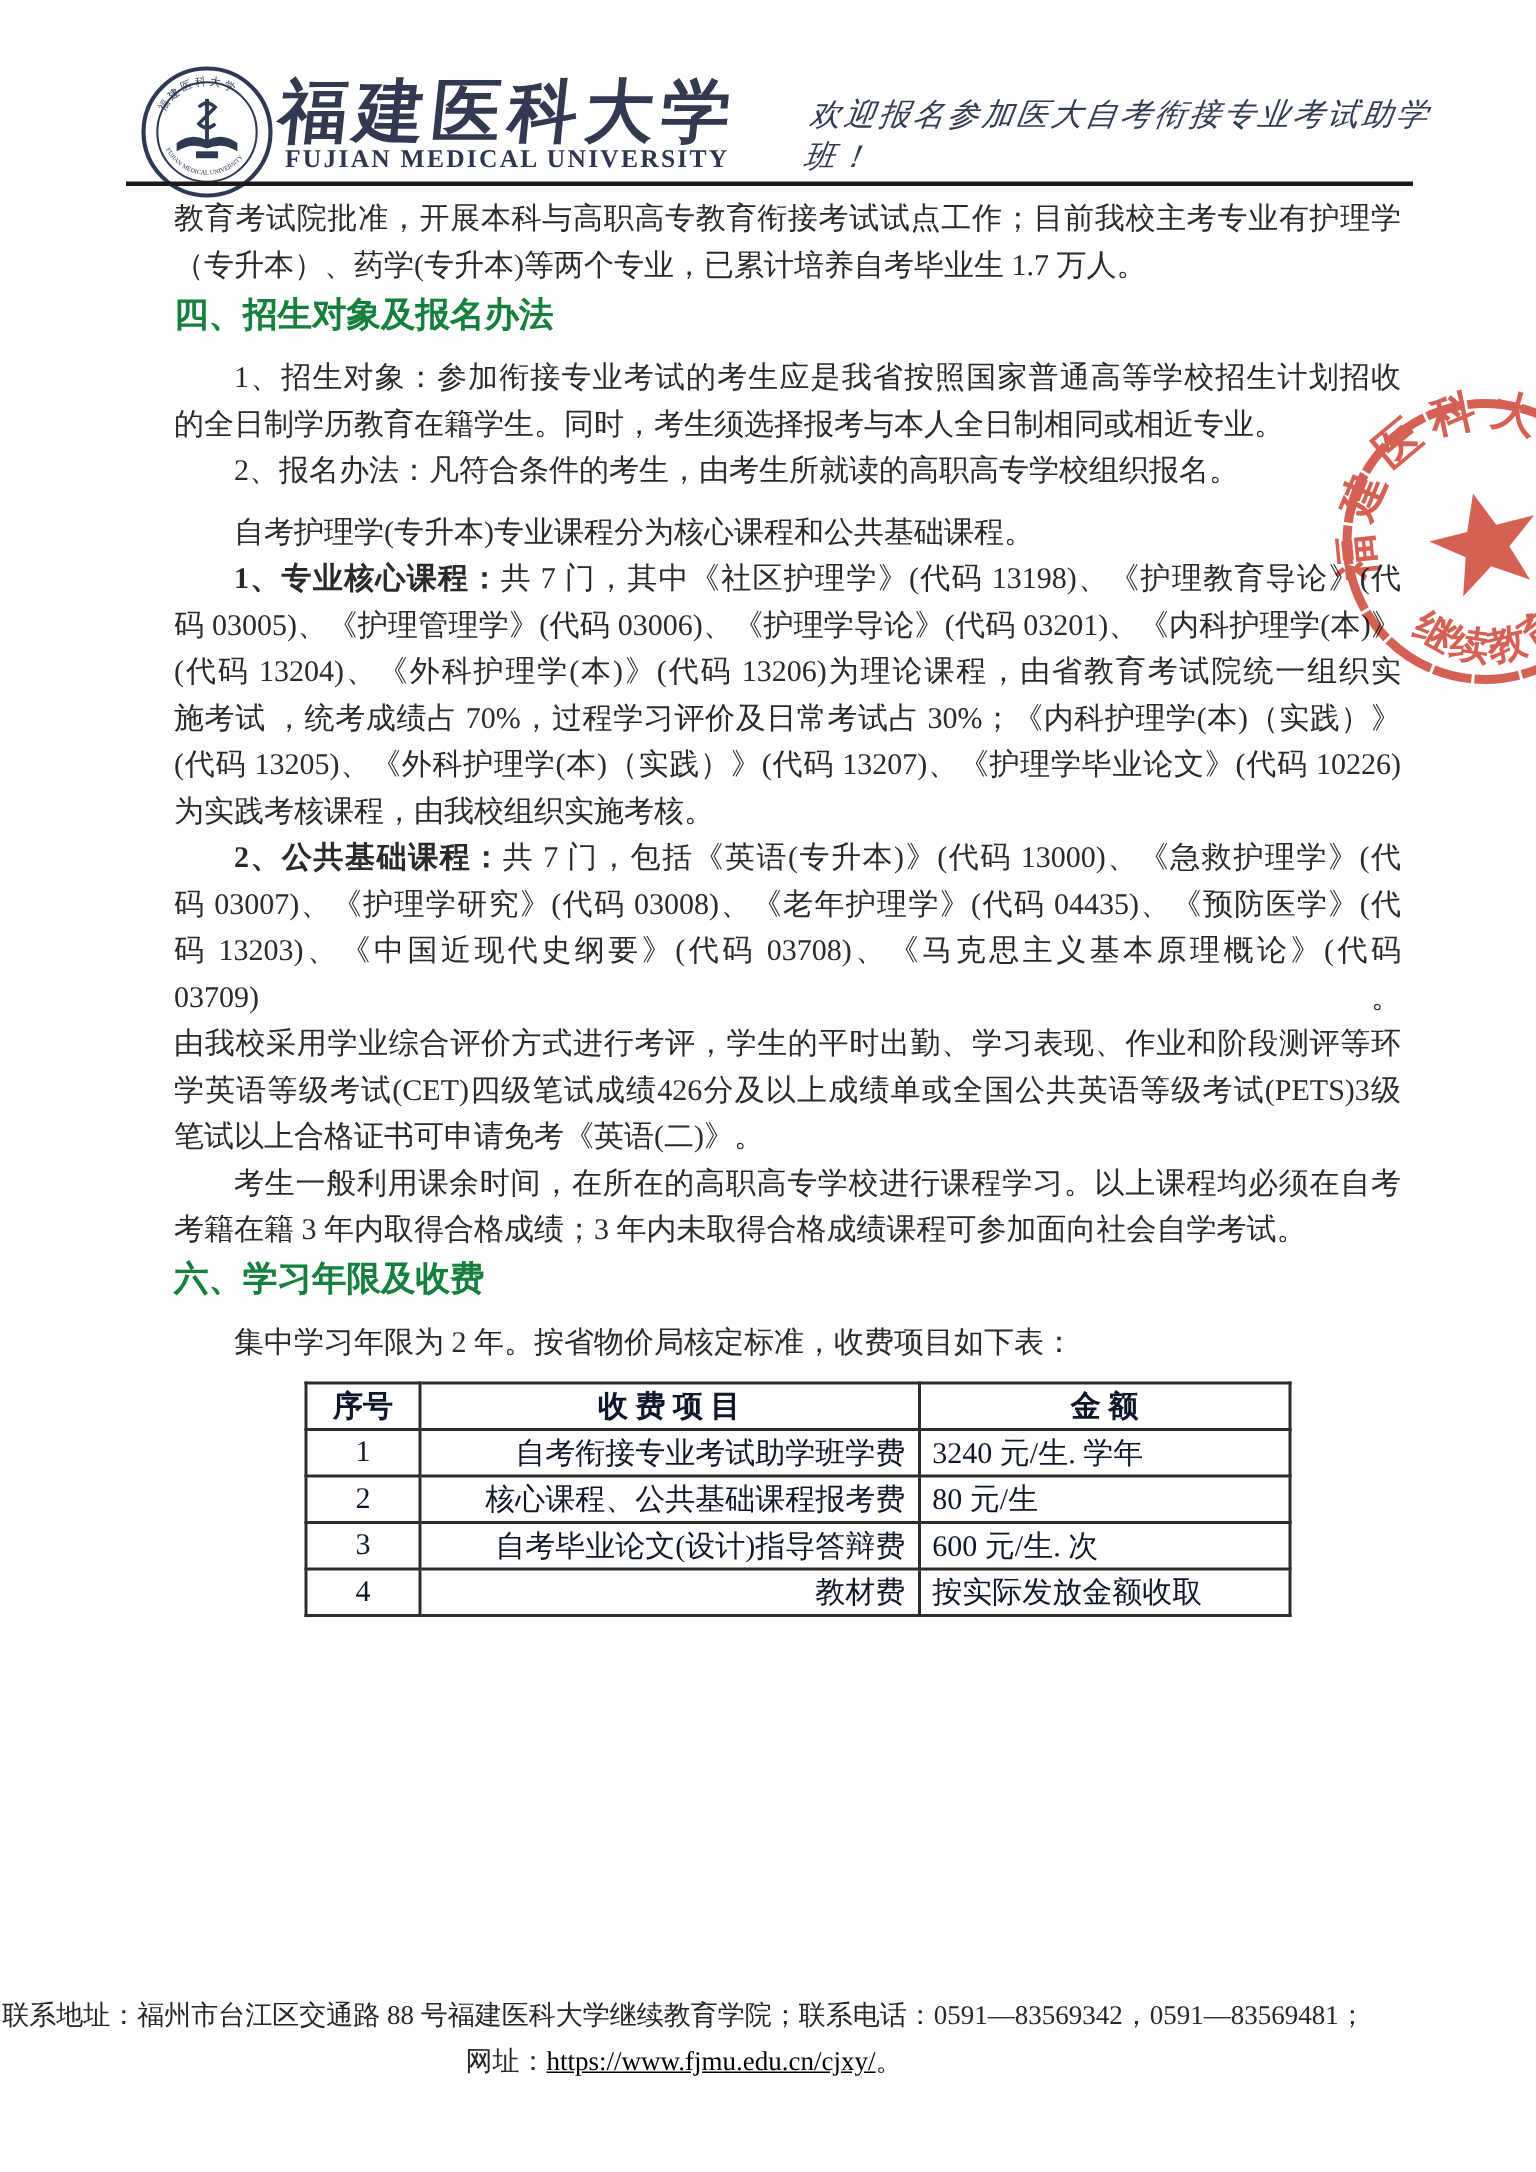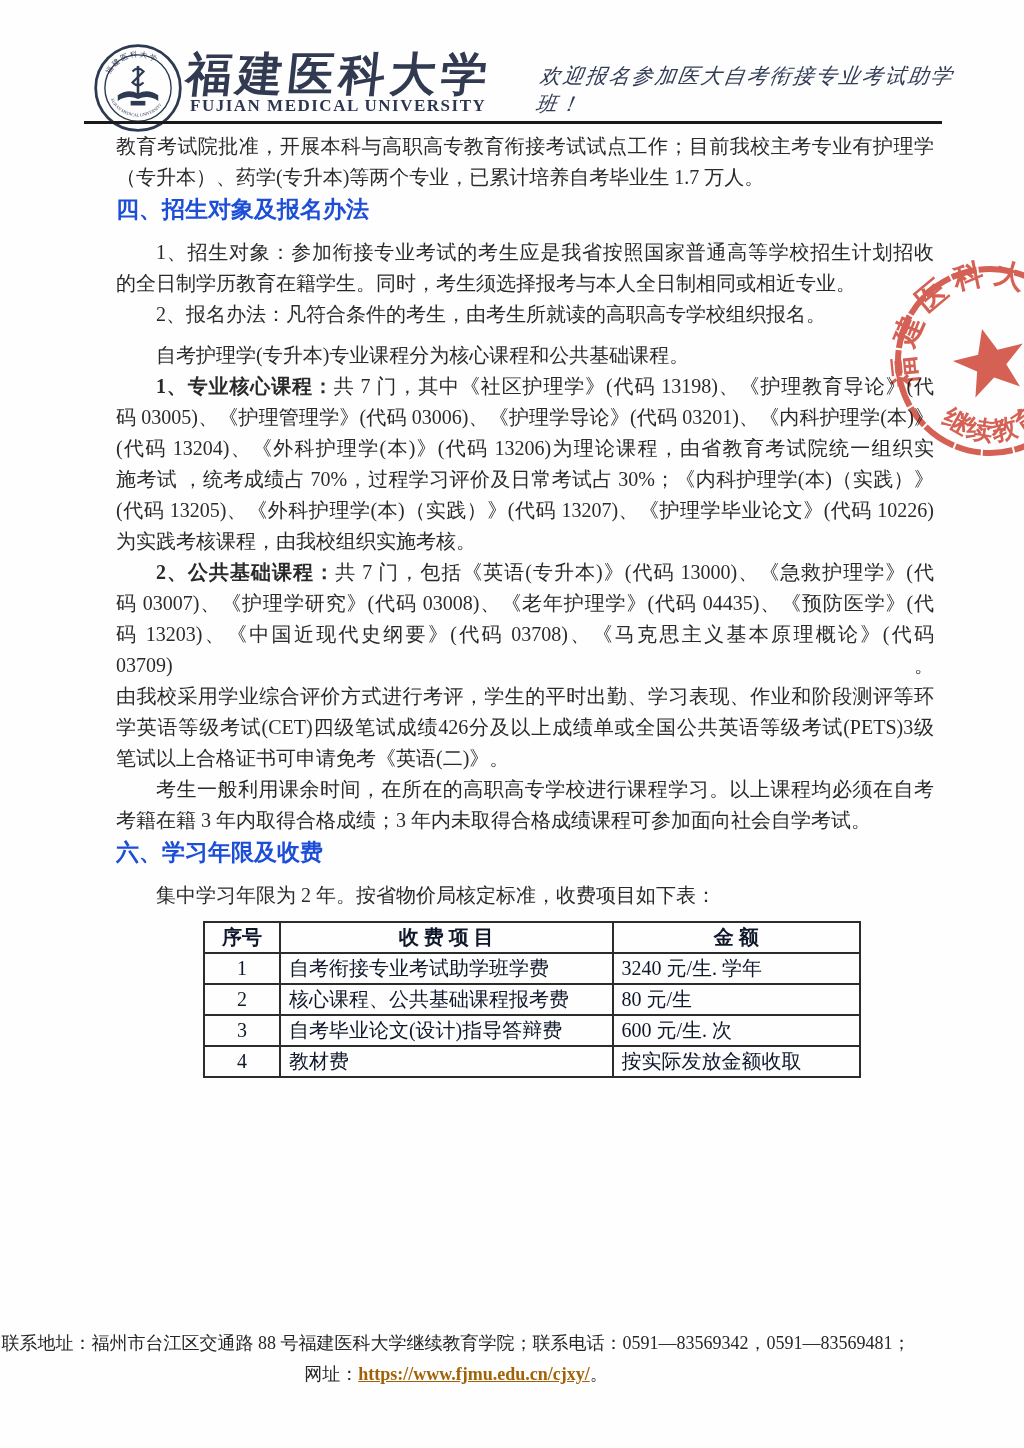--- a/index.html
+++ b/index.html
@@ -27,45 +27,45 @@
   }
   .divider{position:absolute;left:84px;top:121px;width:858px;height:3px;background:#1a1a1a;}
   
   .content{position:absolute;left:116px;top:131px;width:818px;}
   .ln{font-size:20px;line-height:31px;text-align:justify;text-align-last:justify;}
   .ln.last{text-align-last:left;}
   .ln.ind{text-indent:2em;}
   .lead{font-weight:700;margin-top:27px;}
   h2.sec{
     margin:0;font-family:"Liberation Sans","DejaVu Sans",sans-serif;
-    font-size:23px;font-weight:700;color:#1d4ed8;line-height:32px;
+    font-size:23px;font-weight:700;color:#15803d;line-height:32px;
     text-align:left;
   }
   .h4{margin-top:36px;}
   .h5{margin-top:28px;}
   .h6{margin-top:36px;}
   .mt12{margin-top:12px;}
   .mt10{margin-top:10px;}
   
   table.fee{
     margin:10px 0 0 87px;border-collapse:collapse;width:658px;
     font-size:20px;
   }
   table.fee td,table.fee th{
     border:2px solid #2c2c2c;height:29px;padding:0 8px;
     font-weight:400;color:#0f172a;
   }
   table.fee th{font-weight:700;text-align:center;}
   td.c{text-align:center;width:60px;}
-  td.item{width:330px;text-align:left;padding-left:12px;}
+  td.item{width:330px;text-align:right;padding-left:12px;}
   td.amt{width:240px;text-align:left;padding-left:10px;}
   
   .footer{position:absolute;left:0;top:1328px;width:912px;text-align:center;
     font-size:18px;line-height:31px;color:#262626;}
-  .footer a{color:#a16207;text-decoration:underline;font-weight:bold;}
+  .footer a{color:#000000;text-decoration:underline;}
   
   .seal{position:absolute;left:878px;top:256px;width:230px;height:215px;
     mix-blend-mode:multiply;opacity:.88;}
 </style>
 </head>
 <body>
 
 <div class="page">
 
   <svg class="logo" viewBox="0 0 100 100">

